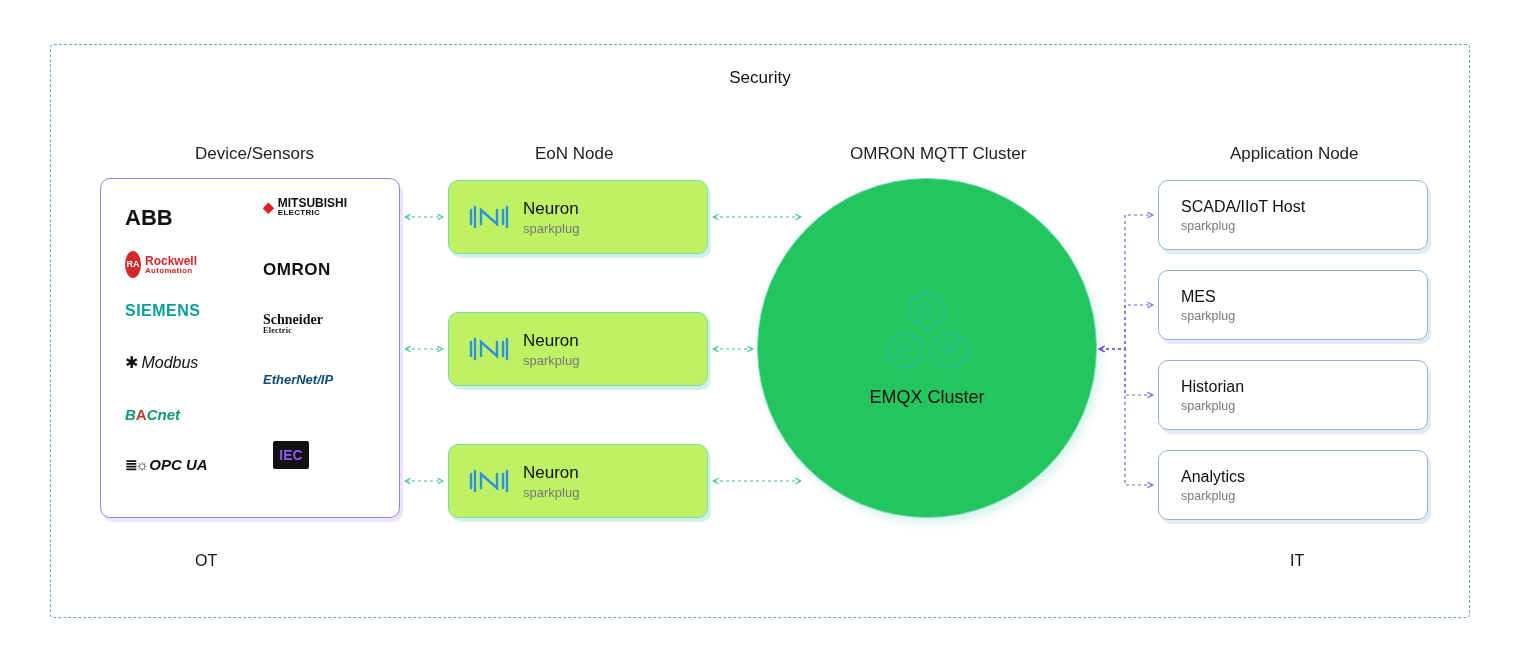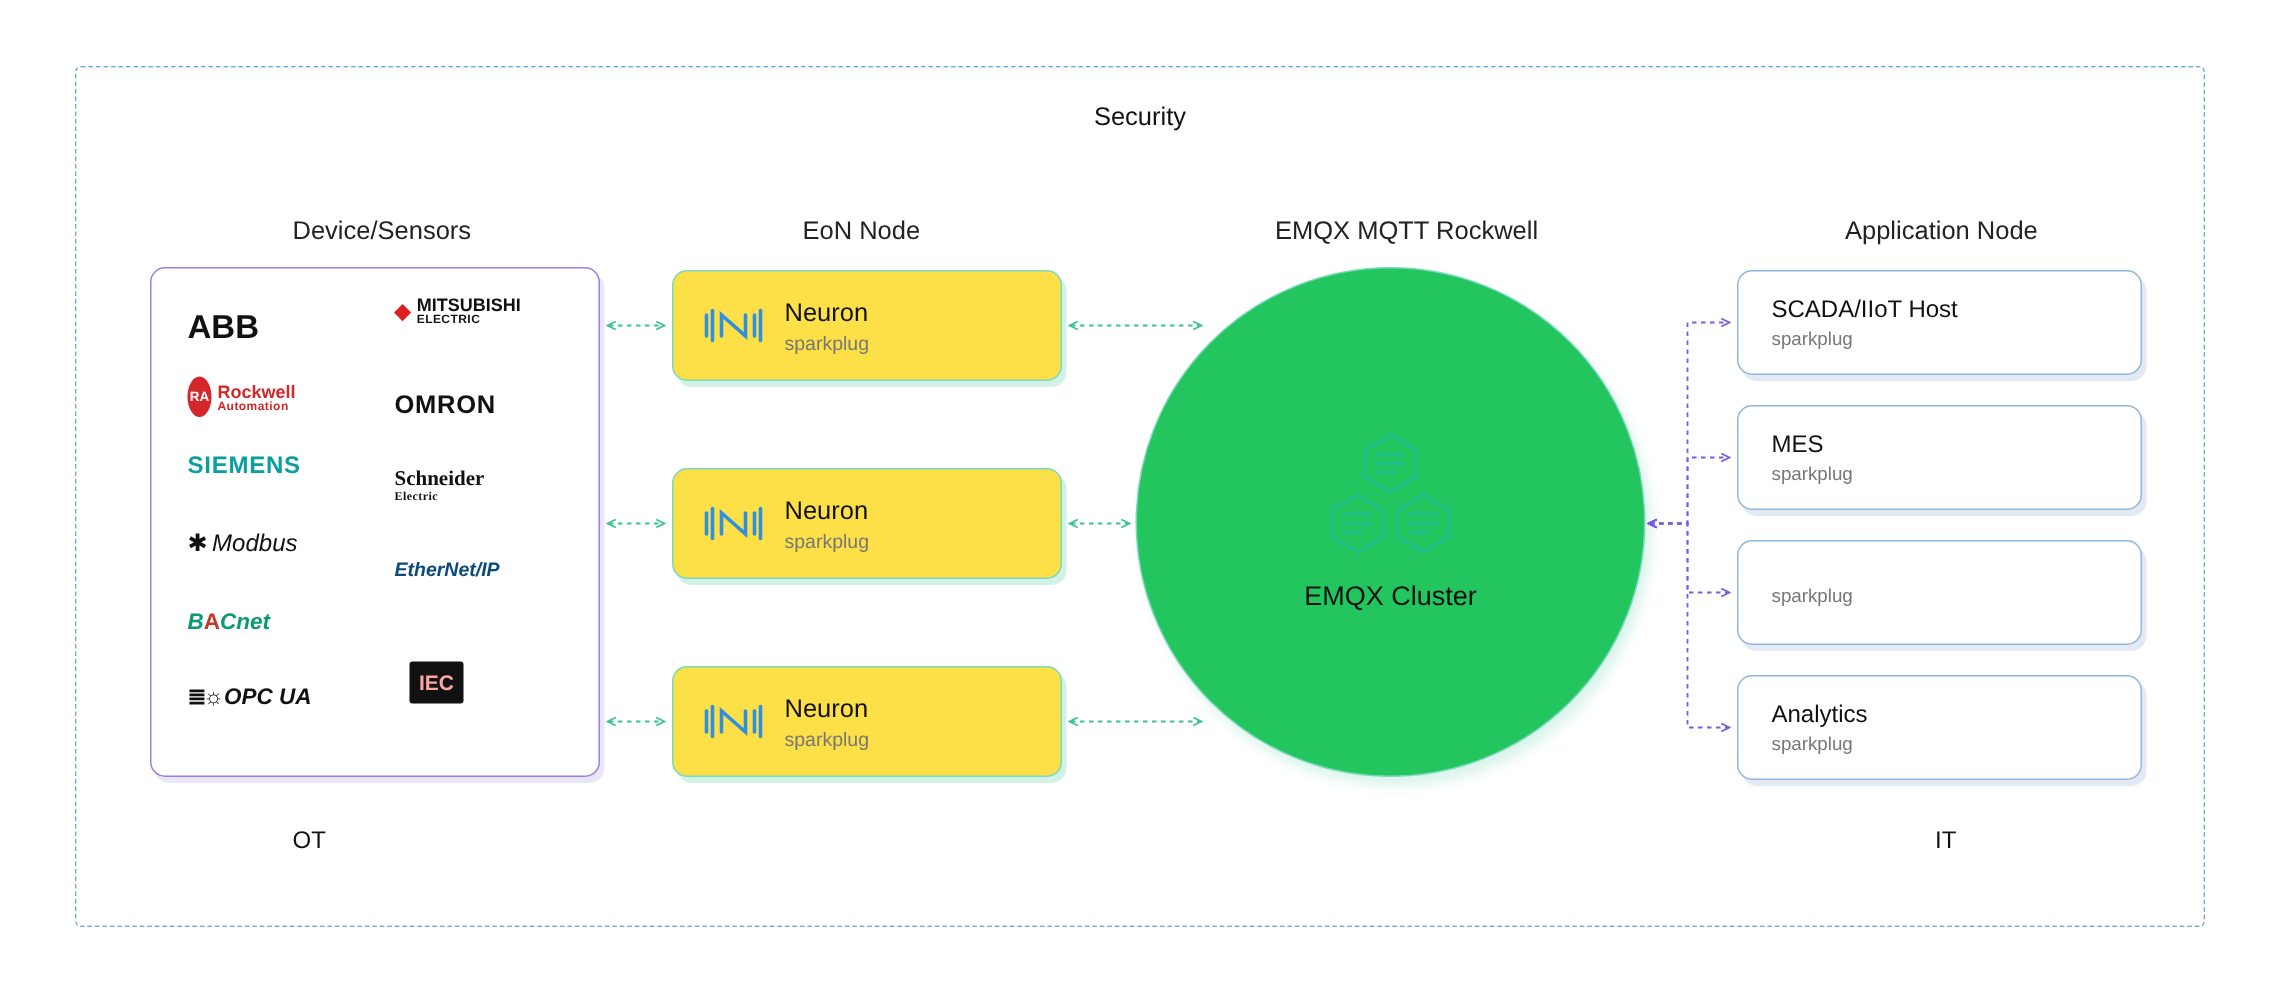--- a/index.html
+++ b/index.html
@@ -72,28 +72,28 @@
   .v-omron    { left: 162px; top: 82px;  font-size: 17px; font-weight:800; letter-spacing:0.5px;}
   .v-siemens  { left: 24px;  top: 124px; font-size: 16px; font-weight:800; color:#0a9e9e; letter-spacing:0.5px; }
   .v-schn     { left: 162px; top: 134px; font-size: 14px; font-family: cursive; font-weight:700;}
   .v-modbus   { left: 24px;  top: 176px; font-size: 16px; font-weight:400; font-style:italic; }
   .v-modbus::before { content:"✱"; font-style:normal; margin-right:3px; }
   .v-eip      { left: 162px; top: 194px; font-size: 13px; font-weight:800; color:#0b4a7a; font-style:italic;}
   .v-bacnet   { left: 24px;  top: 228px; font-size: 15px; font-weight:800; font-style:italic; color:#0b9a73;}
   .v-bacnet .a { color:#c0392b; font-style:normal;}
   .v-opcua    { left: 24px;  top: 278px; font-size: 15px; font-weight:900; font-style:italic;}
   .v-opcua::before { content:"≣☼"; font-style:normal; letter-spacing:-2px; margin-right:2px;}
-  .v-iec      { left: 172px; top: 262px; width:36px; height:28px; background:#111; color:#fca5a5; font-size:14px; font-weight:800; display:flex; align-items:center; justify-content:center; border-radius:2px;}
+  .v-iec      { left: 172px; top: 262px; width:36px; height:28px; background:#111; color:#8b5cf6; font-size:14px; font-weight:800; display:flex; align-items:center; justify-content:center; border-radius:2px;}
 
   
   .node-card {
     position: absolute;
     width: 260px;
     height: 74px;
-    background: #fde047;
+    background: #bef264;
     border: 1.5px solid #7ad9bd;
     border-radius: 10px;
     box-shadow: 3px 4px 0 rgba(76, 201, 160, 0.25);
     display: flex;
     align-items: center;
     padding-left: 20px;
     gap: 14px;
   }
   .neuron-icon svg { display:block; }
   .node-text .name { font-size: 17px; color:#111; }
@@ -150,21 +150,21 @@
   }
 </style>
 </head>
 <body>
 
 <div class="security-frame"></div>
 <div class="security-title">Security</div>
 
 <div class="col-title" style="left:195px; top:144px;">Device/Sensors</div>
 <div class="col-title" style="left:535px; top:144px;">EoN Node</div>
-<div class="col-title" style="left:850px; top:144px;">EMQX MQTT Rockwell</div>
+<div class="col-title" style="left:850px; top:144px;">OMRON MQTT Cluster</div>
 <div class="col-title" style="left:1230px; top:144px;">Application Node</div>
 
 <div class="devices-panel">
   <div class="devices-grid">
     <div class="vendor v-abb">ABB</div>
 
     <div class="vendor v-mits">
       <span class="icon">◆</span>
       <span>
         <span>MITSUBISHI</span>
@@ -272,20 +272,21 @@
 
 <div class="app-card" style="left:1158px; top:180px;">
   <div class="name">SCADA/IIoT Host</div>
   <div class="plug">sparkplug</div>
 </div>
 <div class="app-card" style="left:1158px; top:270px;">
   <div class="name">MES</div>
   <div class="plug">sparkplug</div>
 </div>
 <div class="app-card" style="left:1158px; top:360px;">
+  <div class="name">Historian</div>
   <div class="plug">sparkplug</div>
 </div>
 <div class="app-card" style="left:1158px; top:450px;">
   <div class="name">Analytics</div>
   <div class="plug">sparkplug</div>
 </div>
 
 <div class="bottom-label" style="left:195px; top:552px;">OT</div>
 <div class="bottom-label" style="left:1290px; top:552px;">IT</div>
 

